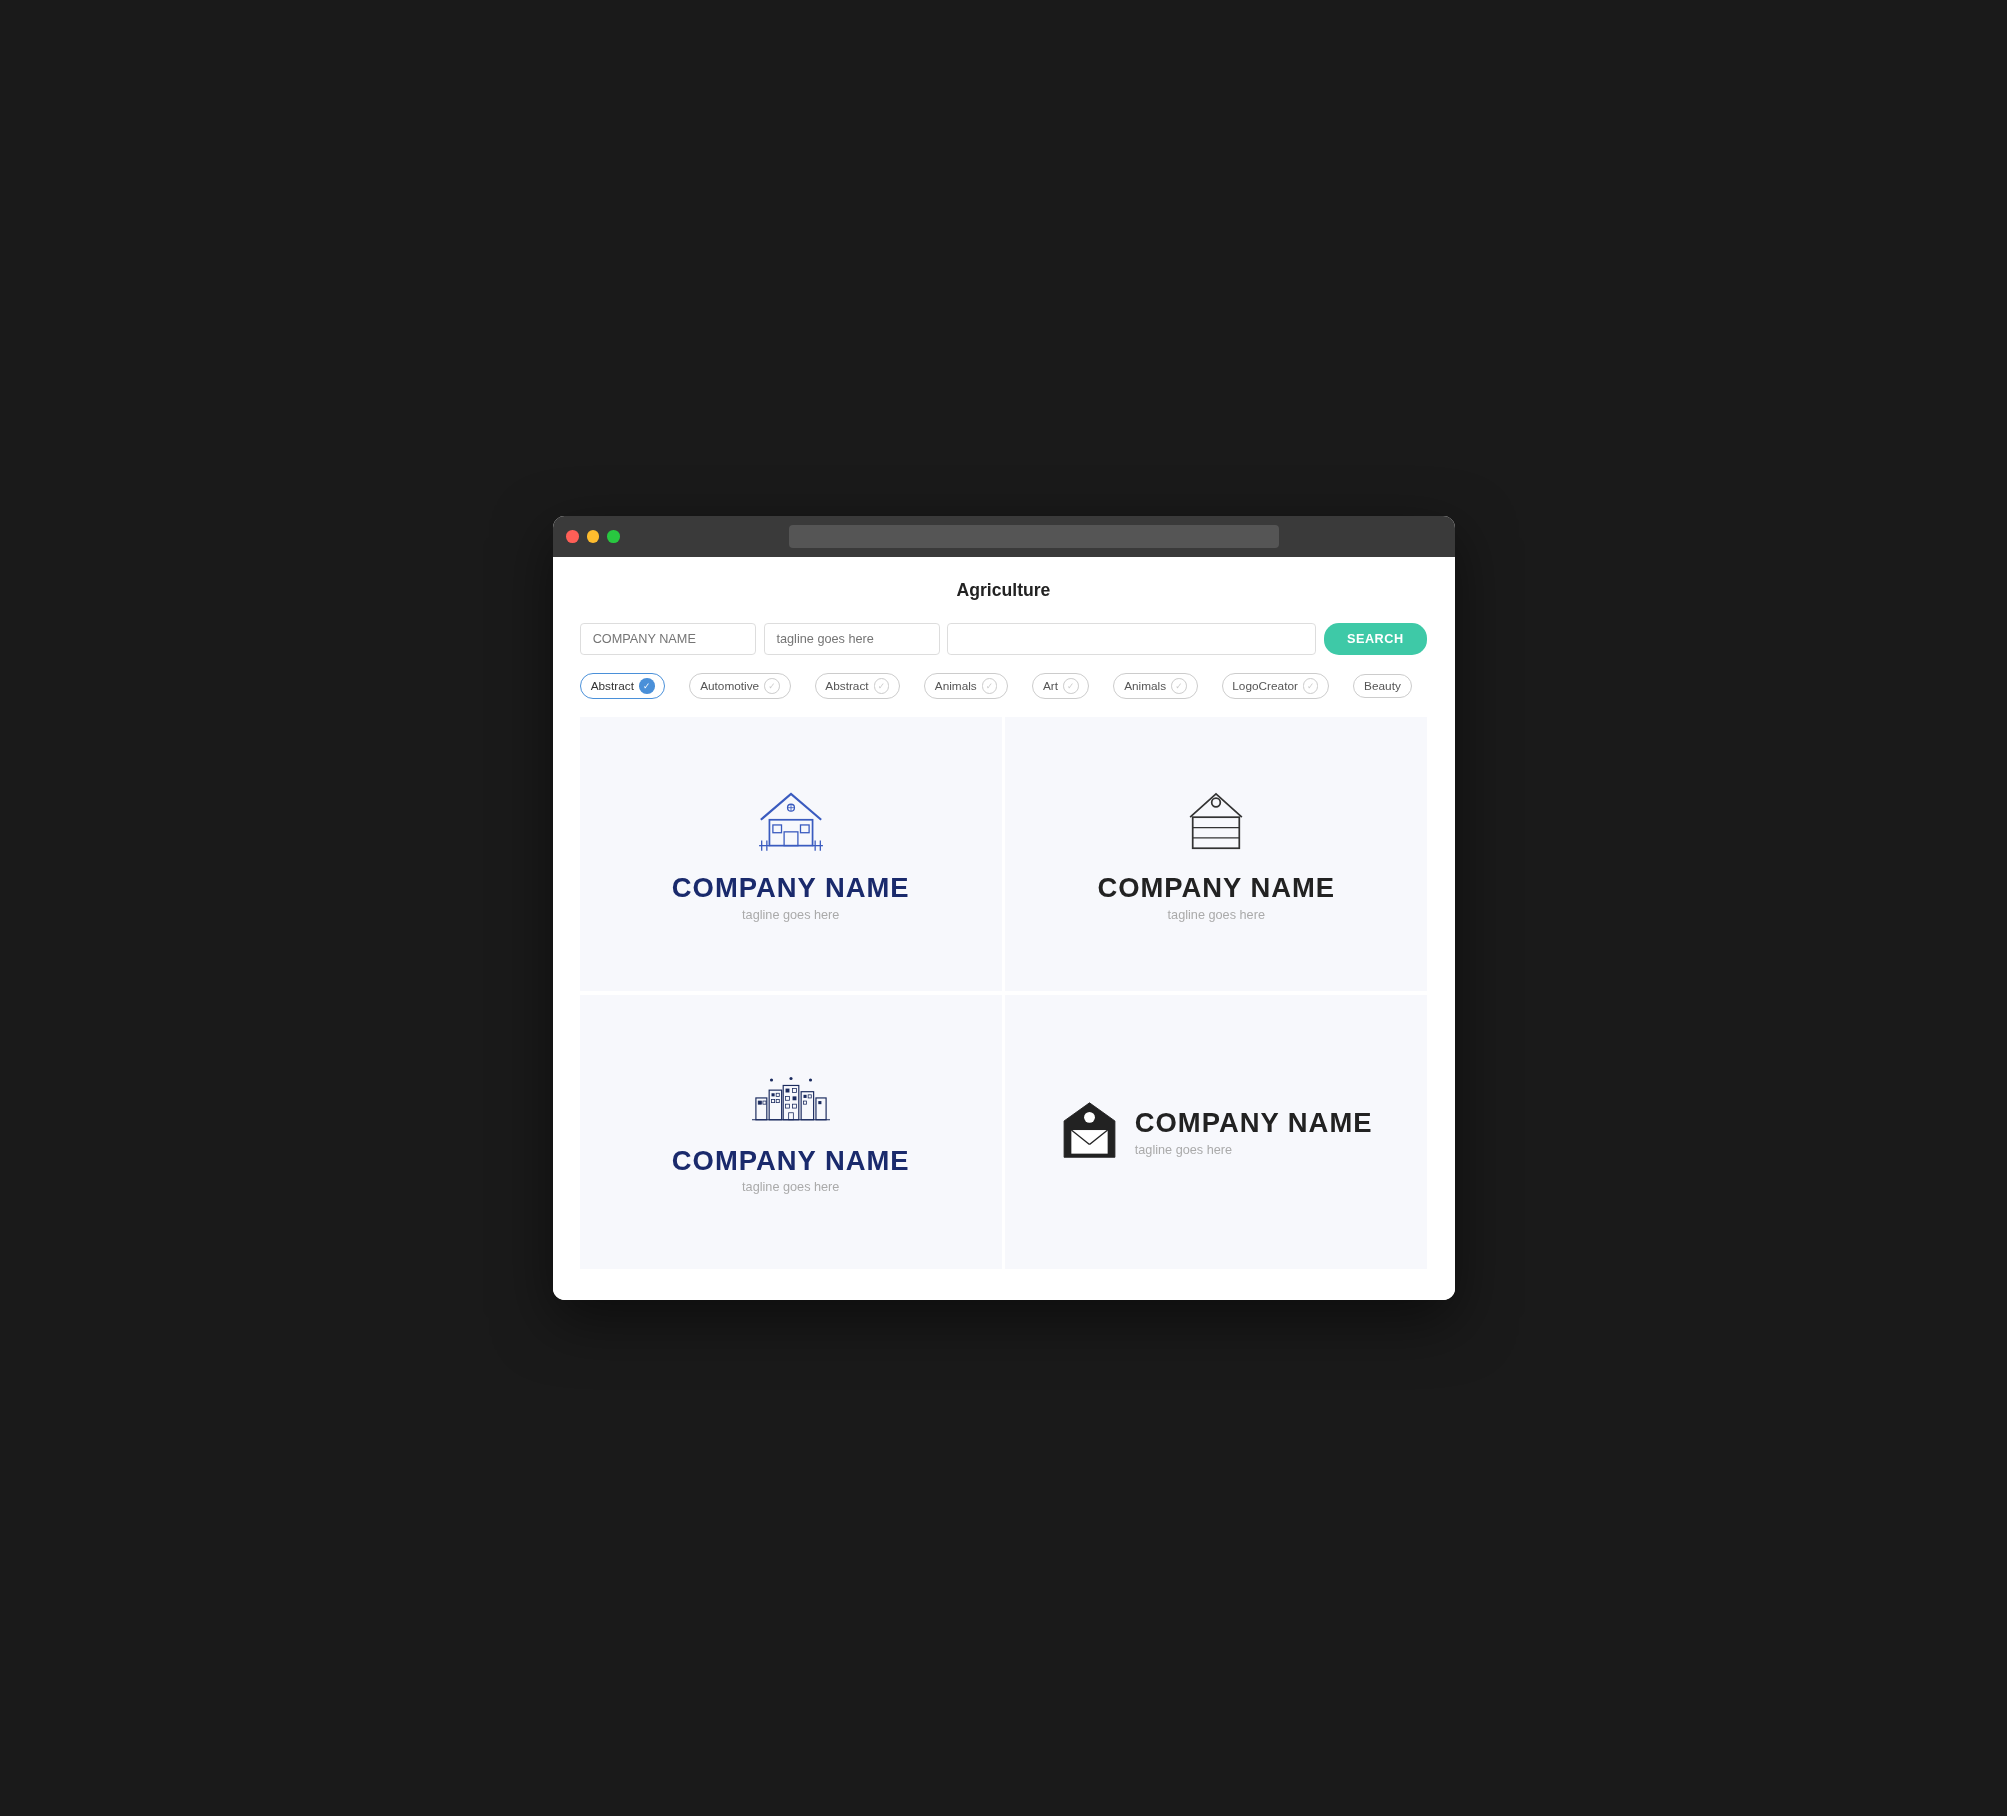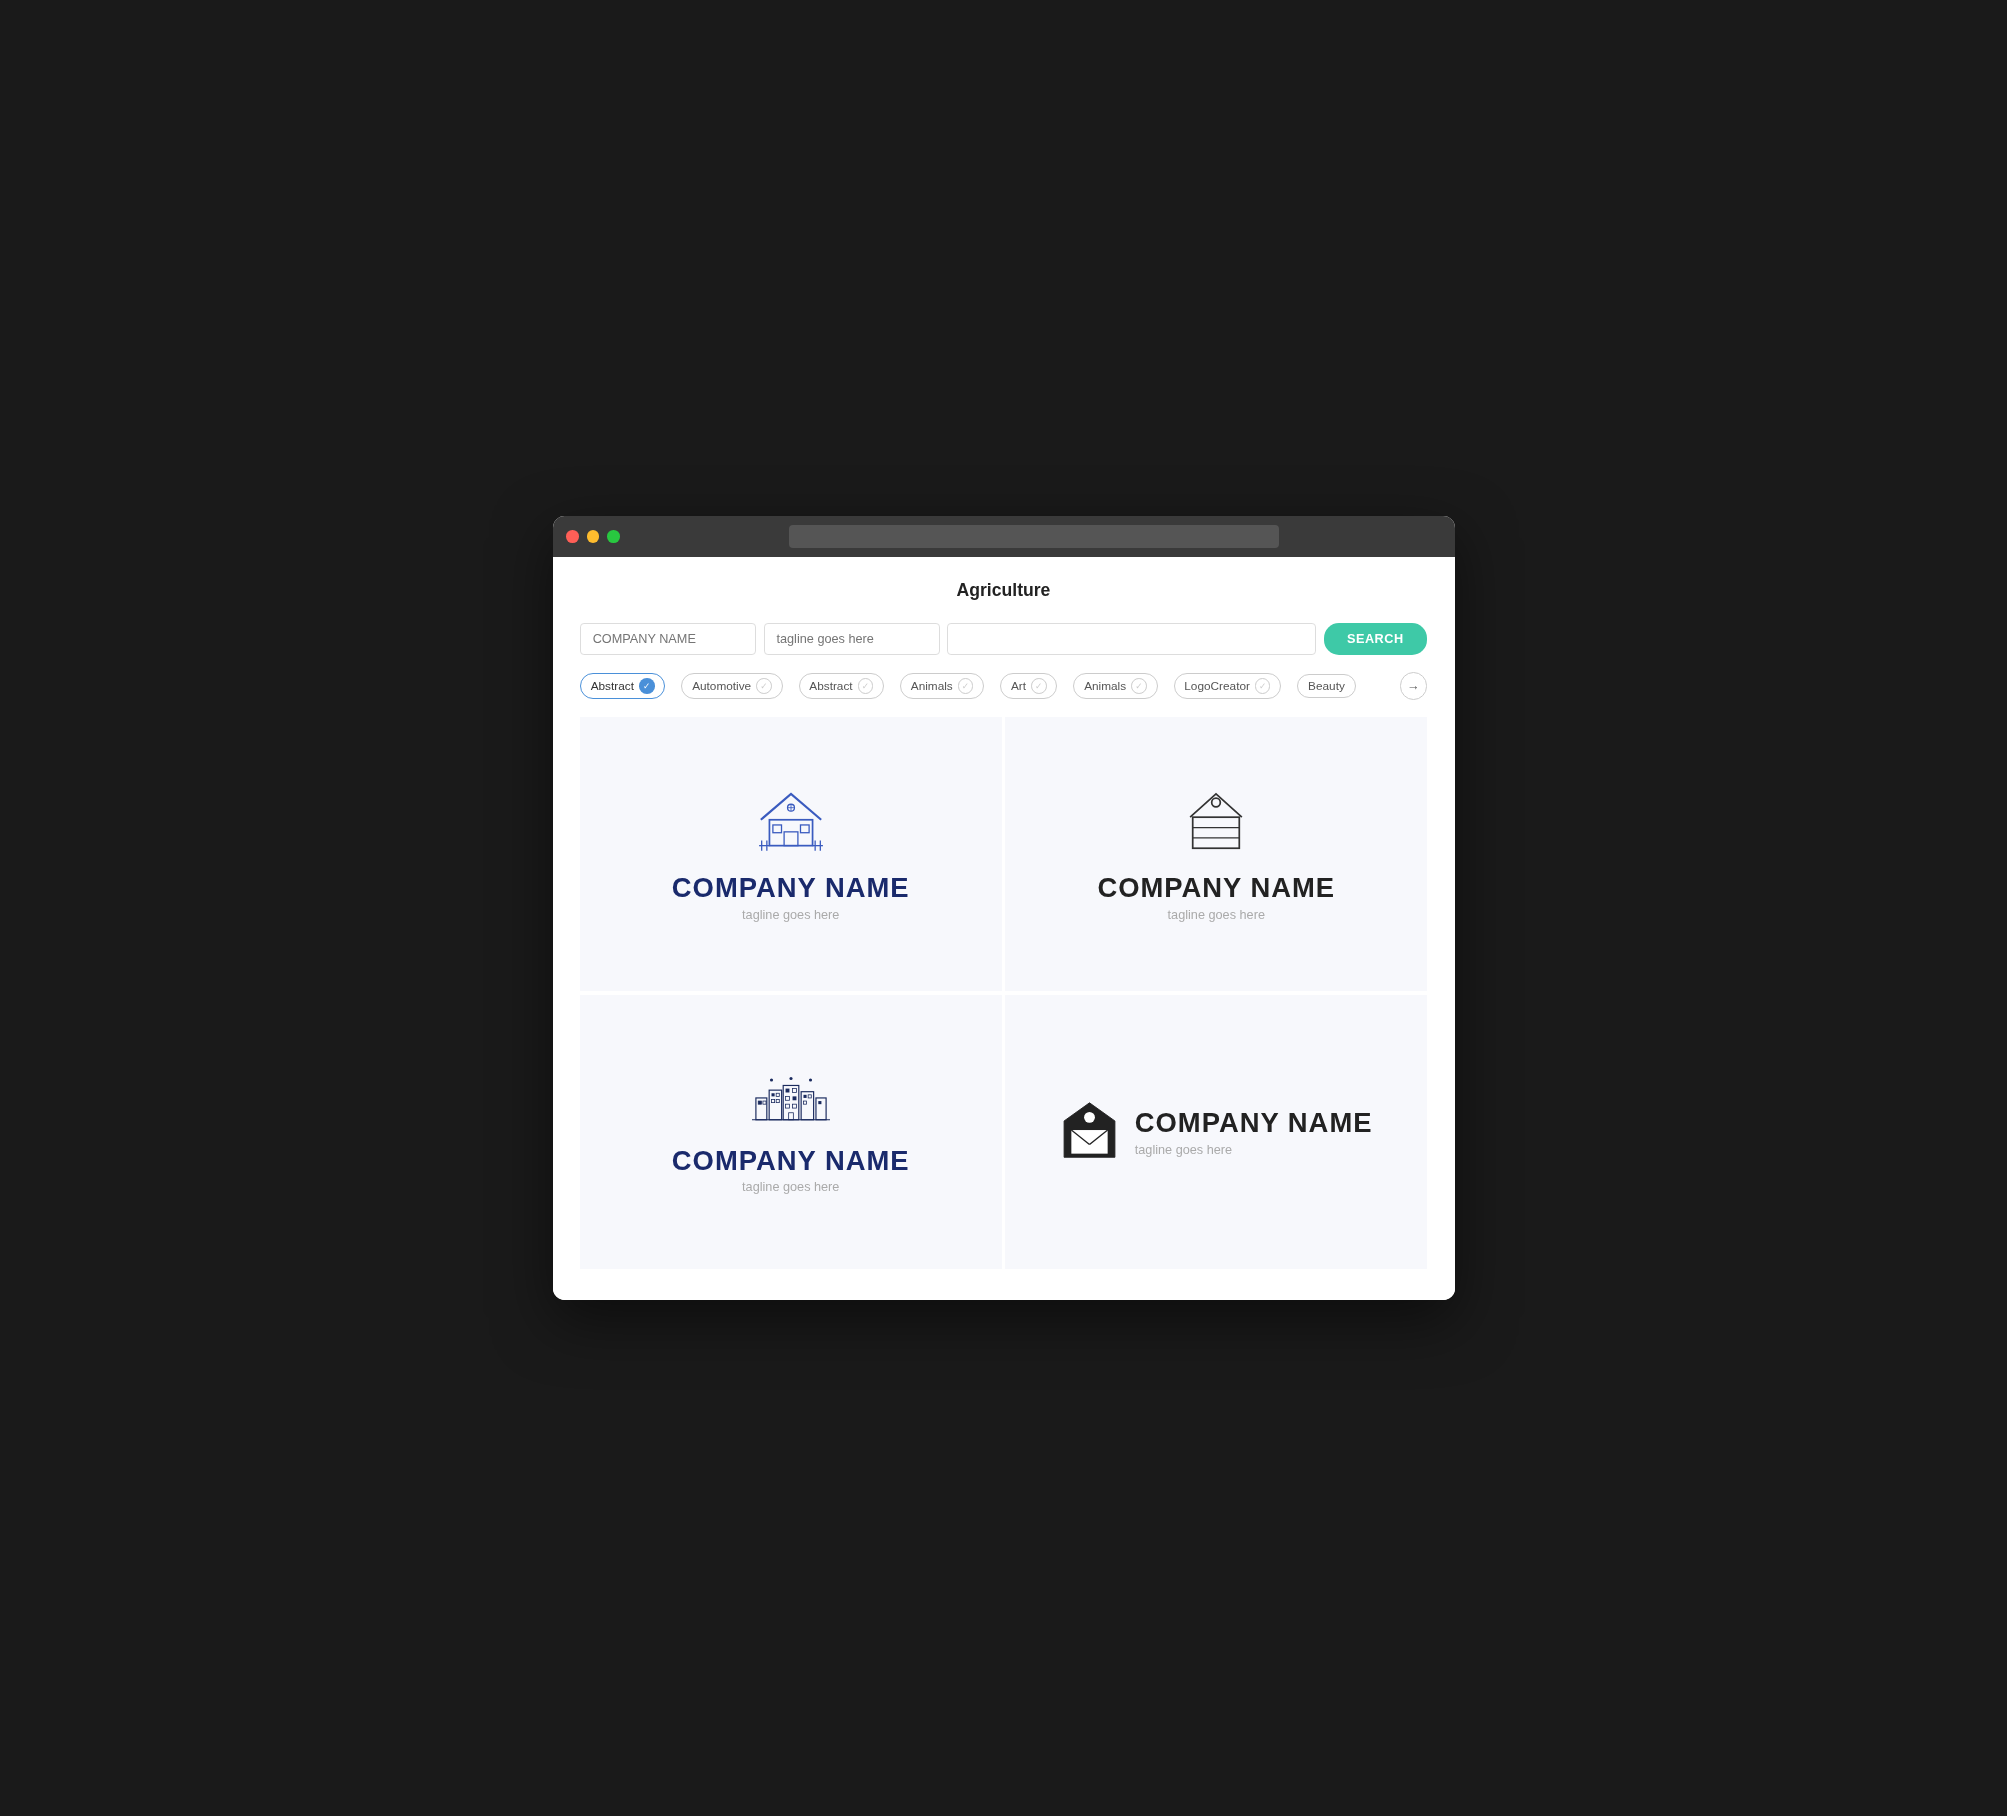--- a/index.html
+++ b/index.html
@@ -75,21 +75,21 @@
       border-radius: 15px;
       padding: 7.8px 23.5px;
       font-size: 12.7px;
       font-weight: 700;
       letter-spacing: 0.5px;
       cursor: pointer;
     }
     .categories {
       display: flex;
       align-items: center;
-      gap: 16px;
+      gap: 24px;
       margin-bottom: 17.6px;
       flex-wrap: nowrap;
       overflow: hidden;
     }
     .category-pill {
       display: flex;
       align-items: center;
       gap: 4.9px;
       border: 1.5px solid #ccc;
       border-radius: 19.6px;

